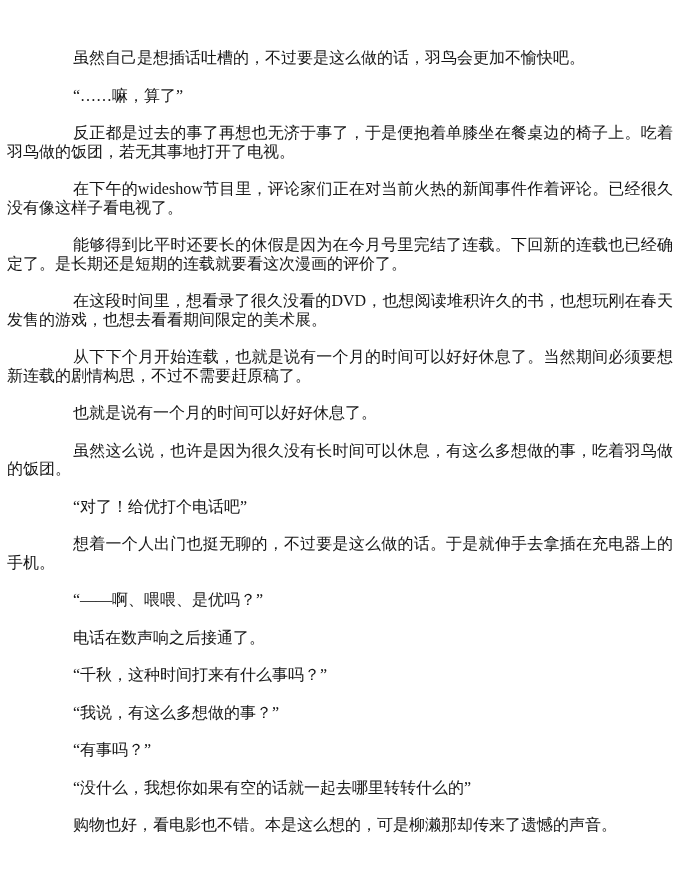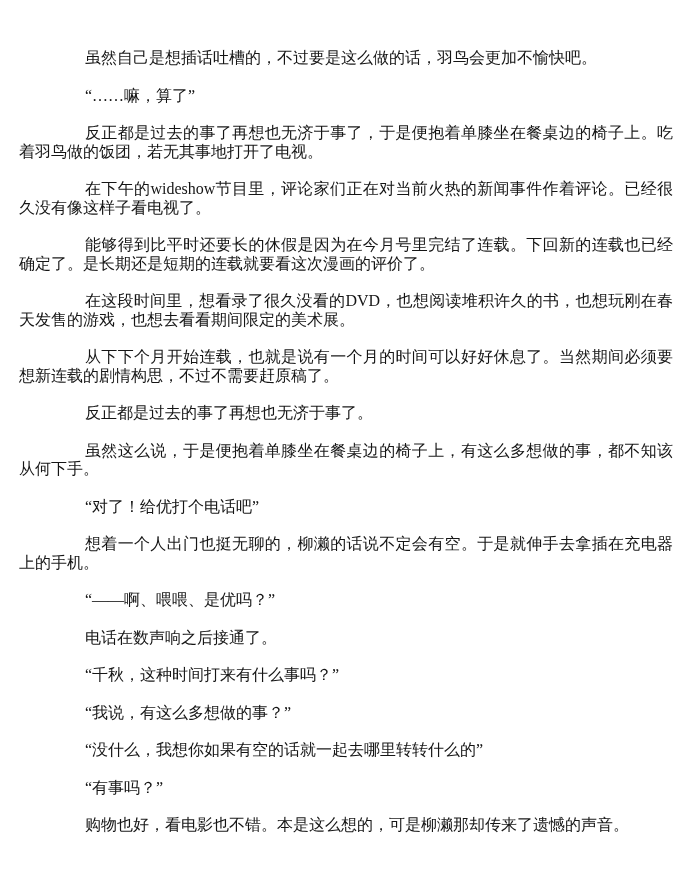--- a/index.html
+++ b/index.html
@@ -9,21 +9,21 @@
   }
   body {
     width: 680px;
     height: 880px;
     overflow: hidden;
   }
   .page {
     box-sizing: border-box;
     width: 680px;
     height: 880px;
-    padding: 49px 7px 0 19px;
+    padding: 49px 7px 0 7px;
     background: #ffffff;
     color: #151515;
     font-family: "Liberation Serif", "DejaVu Serif", serif;
     font-size: 16px;
     line-height: 18.5px;
     overflow: hidden;
   }
   .page p {
     margin: 0 0 19px 0;
     text-indent: 66px;
@@ -35,24 +35,24 @@
 <body>
 
 <div class="page">
   <p>虽然自己是想插话吐槽的，不过要是这么做的话，羽鸟会更加不愉快吧。</p>
   <p>“……嘛，算了”</p>
   <p>反正都是过去的事了再想也无济于事了，于是便抱着单膝坐在餐桌边的椅子上。吃着羽鸟做的饭团，若无其事地打开了电视。</p>
   <p>在下午的wideshow节目里，评论家们正在对当前火热的新闻事件作着评论。已经很久没有像这样子看电视了。</p>
   <p>能够得到比平时还要长的休假是因为在今月号里完结了连载。下回新的连载也已经确定了。是长期还是短期的连载就要看这次漫画的评价了。</p>
   <p>在这段时间里，想看录了很久没看的DVD，也想阅读堆积许久的书，也想玩刚在春天发售的游戏，也想去看看期间限定的美术展。</p>
   <p>从下下个月开始连载，也就是说有一个月的时间可以好好休息了。当然期间必须要想新连载的剧情构思，不过不需要赶原稿了。</p>
-  <p>反正都是过去的事了再想也无济于事了。</p>
-  <p>虽然这么说，于是便抱着单膝坐在餐桌边的椅子上，有这么多想做的事，都不知该从何下手。</p>
+  <p>也就是说有一个月的时间可以好好休息了。</p>
+  <p>虽然这么说，也许是因为很久没有长时间可以休息，有这么多想做的事，吃着羽鸟做的饭团。</p>
   <p>“对了！给优打个电话吧”</p>
-  <p>想着一个人出门也挺无聊的，柳濑的话说不定会有空。于是就伸手去拿插在充电器上的手机。</p>
+  <p>想着一个人出门也挺无聊的，不过要是这么做的话。于是就伸手去拿插在充电器上的手机。</p>
   <p>“——啊、喂喂、是优吗？”</p>
   <p>电话在数声响之后接通了。</p>
   <p>“千秋，这种时间打来有什么事吗？”</p>
   <p>“我说，有这么多想做的事？”</p>
+  <p>“有事吗？”</p>
   <p>“没什么，我想你如果有空的话就一起去哪里转转什么的”</p>
-  <p>“有事吗？”</p>
   <p>购物也好，看电影也不错。本是这么想的，可是柳濑那却传来了遗憾的声音。</p>
 </div>
 
 </body></html>

